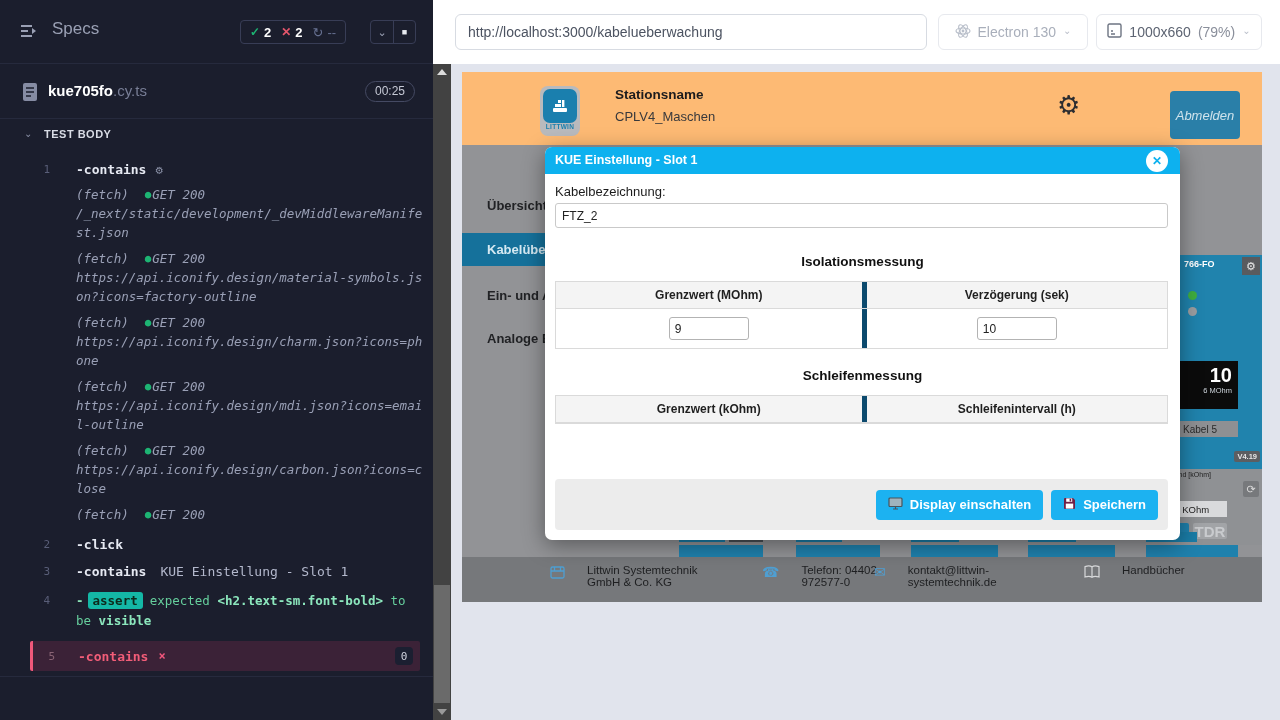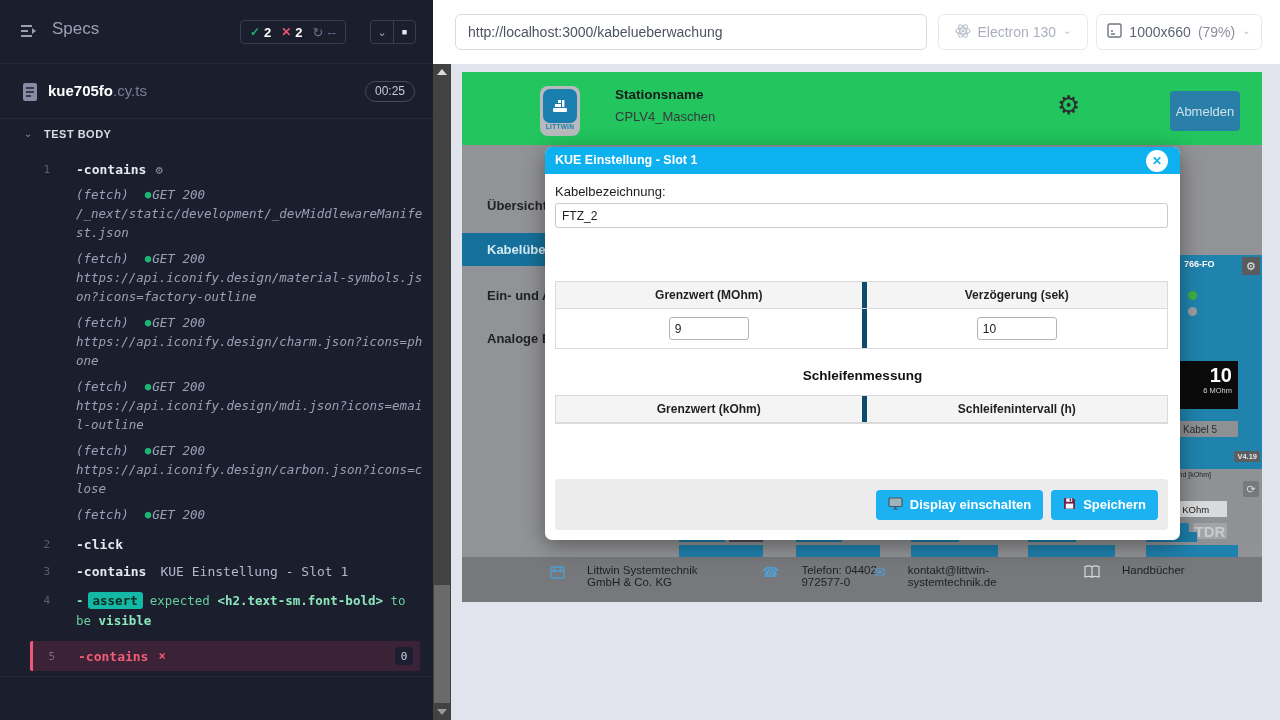--- a/index.html
+++ b/index.html
@@ -70,29 +70,29 @@
 
   
   .scrollbar { position:absolute; left:433px; top:64px; width:18px; height:656px; background:#424242; }
   .sb-btn { position:absolute; left:0; width:18px; height:16px; display:flex; align-items:center; justify-content:center; }
   .tri-up { width:0; height:0; border-left:5px solid transparent; border-right:5px solid transparent; border-bottom:6px solid #dcdcdc; }
   .tri-down { width:0; height:0; border-left:5px solid transparent; border-right:5px solid transparent; border-top:6px solid #9a9a9a; }
   .sb-thumb { position:absolute; left:1px; top:521px; width:16px; height:118px; background:#6a6a6a; }
 
   
   .app { position:absolute; left:462px; top:72px; width:800px; height:530px; background:#929396; overflow:hidden; }
-  .app-header { position:absolute; left:0; top:0; width:800px; height:73px; background:#22c55e; }
+  .app-header { position:absolute; left:0; top:0; width:800px; height:73px; background:#fdba74; }
   .logo { position:absolute; left:78px; top:14px; width:40px; height:50px; border-radius:8px; background:#b9babd; text-align:center; }
   .logo-inner { margin:3px auto 0; width:34px; height:34px; border-radius:7px; background:#1a7fae; display:flex; align-items:center; justify-content:center; }
   .logo-caption { font-size:6.5px; font-weight:bold; color:#1a7fae; letter-spacing:.3px; }
   .station { position:absolute; left:153px; top:15px; }
   .station-label { font-size:13.5px; font-weight:bold; color:#1b1b1d; }
   .station-value { font-size:13px; color:#38393c; margin-top:7px; }
   .app-gear { position:absolute; left:595px; top:20px; font-size:26px; color:#2c2d30; line-height:1; cursor:pointer; }
-  .logout-btn { position:absolute; right:22px; top:19px; width:70px; height:40px; background:#2a7fa8; border:none; border-radius:4px; color:#cfe3ec; font-size:13px; font-family:"Liberation Sans",sans-serif; cursor:pointer; }
+  .logout-btn { position:absolute; right:22px; top:19px; width:70px; height:48px; background:#2a7fa8; border:none; border-radius:4px; color:#cfe3ec; font-size:13px; font-family:"Liberation Sans",sans-serif; cursor:pointer;font-style:italic; }
 
   .nav-item { position:absolute; left:0; width:170px; display:flex; align-items:center; font-size:13px; font-weight:bold; color:#212225; padding-left:25px; }
   .nav-1 { top:118px; height:30px; }
   .nav-2 { top:161px; height:33px; background:#15719b; color:#d5e9f2; }
   .nav-3 { top:208px; height:30px; }
   .nav-4 { top:251px; height:30px; }
 
   
   .side-card { position:absolute; left:718px; top:183px; width:82px; height:290px; background:#2083ad; overflow:hidden; }
   .sc-title { position:absolute; left:4px; top:4px; font-size:9px; font-weight:bold; color:#fff; }
@@ -439,20 +439,21 @@
 
     <div class="modal">
       <div class="modal-header">
         <span class="modal-title">KUE Einstellung - Slot 1</span>
         <span class="modal-close">✕</span>
       </div>
 
       <div class="cable-label">Kabelbezeichnung:</div>
       <input class="cable-input" value="FTZ_2" style="">
 
+      <div class="sec-heading sec-h-1">Isolationsmessung</div>
       <div class="mtable mtable-1">
         <div class="mt-head">
           <div class="mt-cell">Grenzwert (MOhm)</div>
           <div class="mt-cell">Verzögerung (sek)</div>
         </div>
         <div class="mt-body">
           <div class="mt-cell">
               <input class="mt-input" value="9" style="">
             </div>
           <div class="mt-cell">

